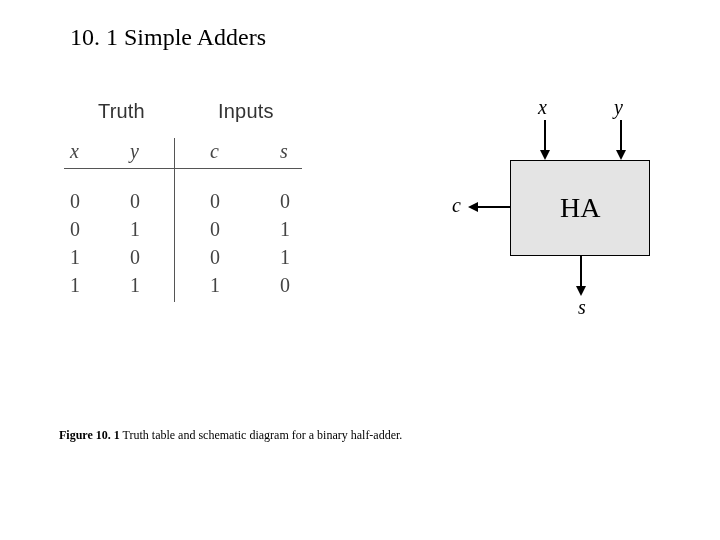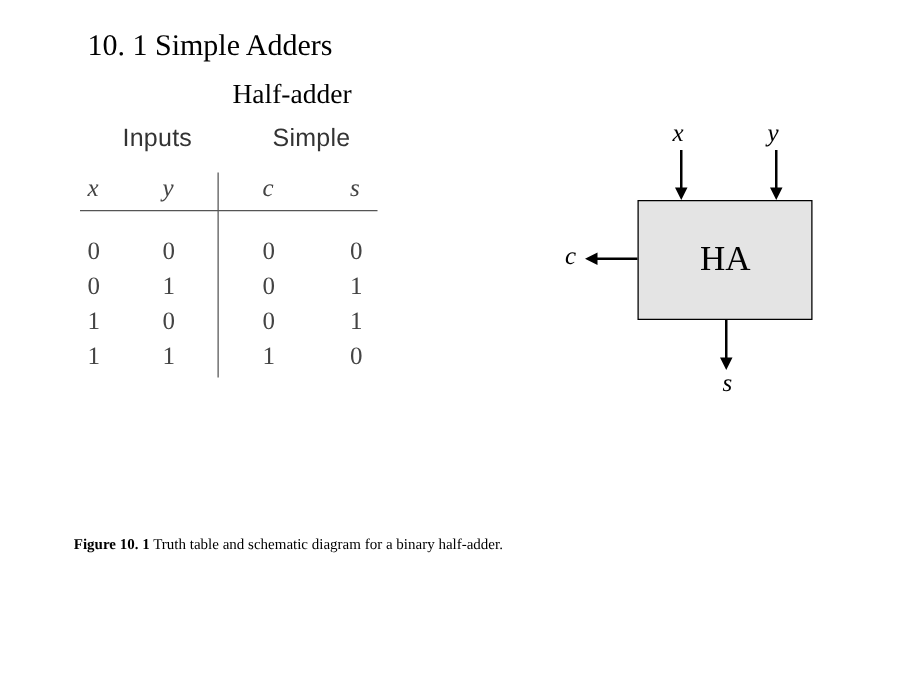--- a/index.html
+++ b/index.html
@@ -152,25 +152,24 @@
     bottom: 10px;
     right: 14px;
     font-size: 13px;
   }
 </style>
 </head>
 <body>
 
 <div class="page">
   <div class="section-title">10. 1 Simple Adders</div>
-  <div class="sub-title">Half-adder</div>
 
   <div class="truth">
-    <div class="hdr hdr-inputs">Inputs</div>
-    <div class="hdr hdr-outputs">Simple</div>
+    <div class="hdr hdr-inputs">Truth</div>
+    <div class="hdr hdr-outputs">Inputs</div>
 
     <div class="colhead rhead cx0">x</div>
     <div class="colhead rhead cx1">y</div>
     <div class="colhead rhead cx2">c</div>
     <div class="colhead rhead cx3">s</div>
 
     <div class="hline"></div>
     <div class="vline"></div>
 
     <div class="cell r0 cx0">0</div>

